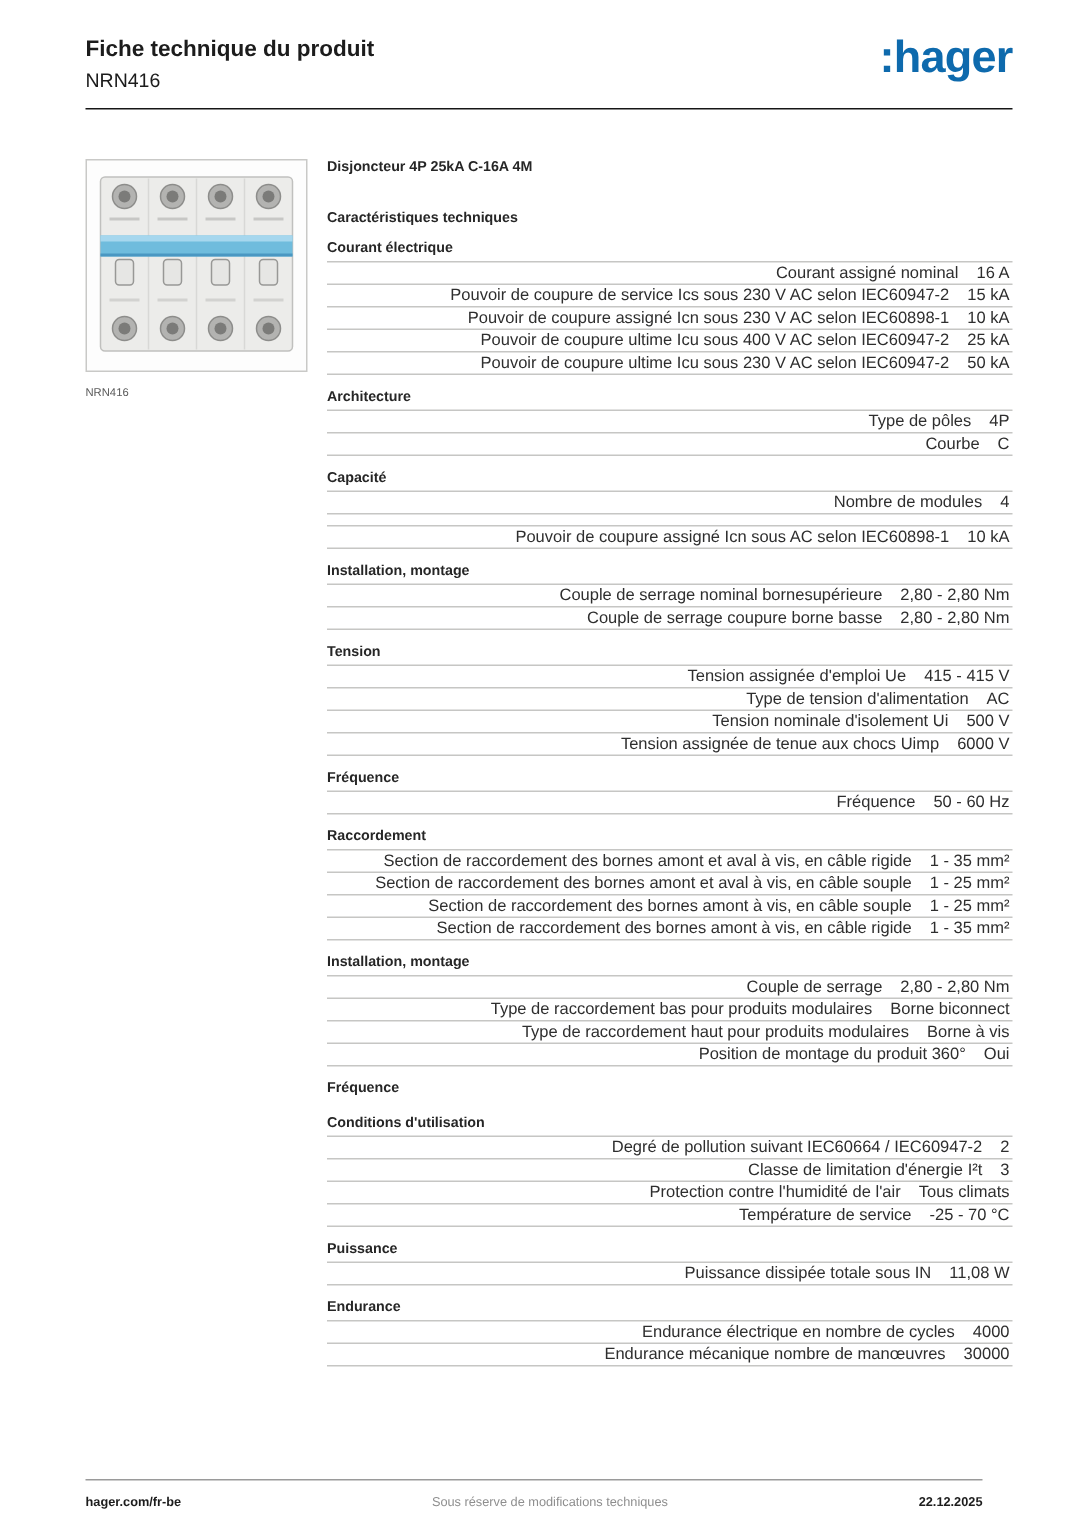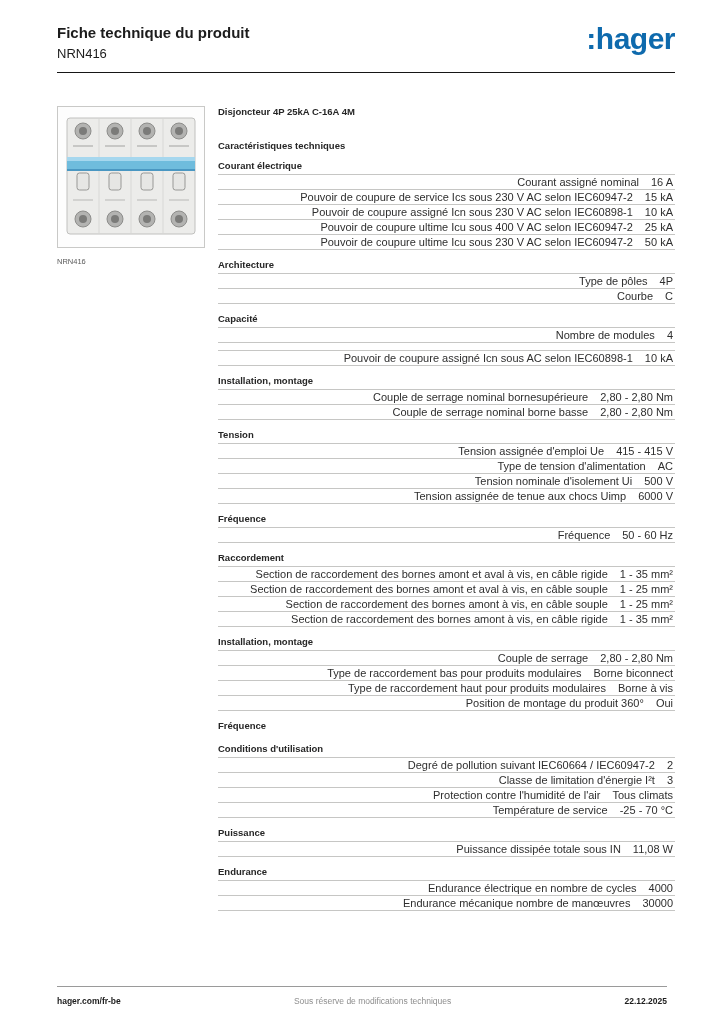--- a/index.html
+++ b/index.html
@@ -40,21 +40,21 @@
   .row {
     display:flex; justify-content:flex-end; gap:12px;
     border-top:1px solid #c6c6c4;
     padding:2px 2px 2px 0;
     font-size:11px; line-height:10px; color:#2e2e2e;
   }
   .lbl { text-align:left; }
   .val { white-space:nowrap; text-align:right; }
 
   
-  .footer { position:absolute; left:57px; right:57px; bottom:18px; }
+  .footer { position:absolute; left:57px; right:69px; bottom:18px; }
   .footer-rule { border-top:1px solid #9a9a9a; margin-bottom:9px; }
   .footer-row { display:flex; justify-content:space-between; align-items:baseline; font-size:8.5px; }
   .f-left  { font-weight:bold; color:#1c1c1c; }
   .f-center{ color:#8e8e8e; }
   .f-right { font-weight:bold; color:#1c1c1c; }
 </style>
 </head>
 <body>
 
 <div class="page">
@@ -186,21 +186,21 @@
             </div>
           </div>
           <div class="section">
             <div class="section-title">Installation, montage</div>
             <div class="rows">
               <div class="row">
                 <span class="lbl">Couple de serrage nominal bornesupérieure</span>
                 <span class="val">2,80 - 2,80 Nm</span>
               </div>
               <div class="row">
-                <span class="lbl">Couple de serrage nominal borne basse</span>
+                <span class="lbl">Couple de serrage coupure borne basse</span>
                 <span class="val">2,80 - 2,80 Nm</span>
               </div>
             </div>
           </div>
           <div class="section">
             <div class="section-title">Tension</div>
             <div class="rows">
               <div class="row">
                 <span class="lbl">Tension assignée d'emploi Ue</span>
                 <span class="val">415 - 415 V</span>

